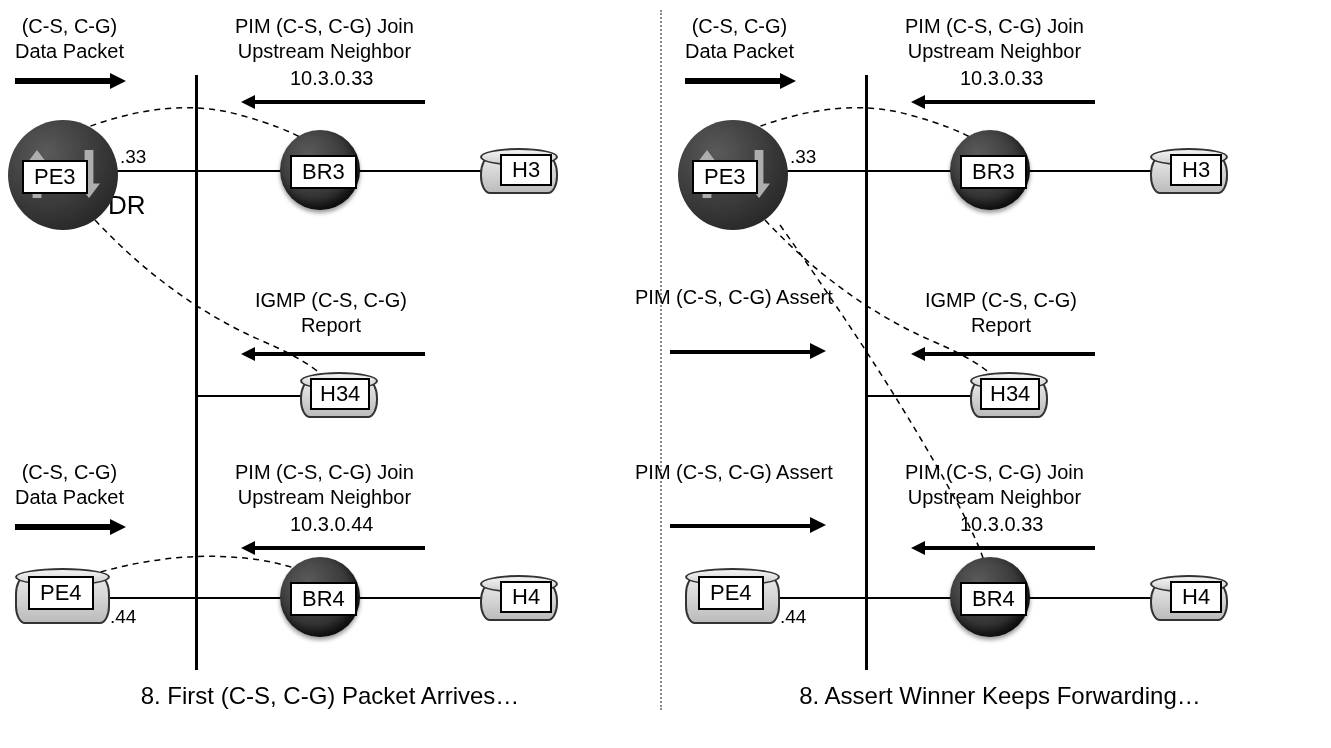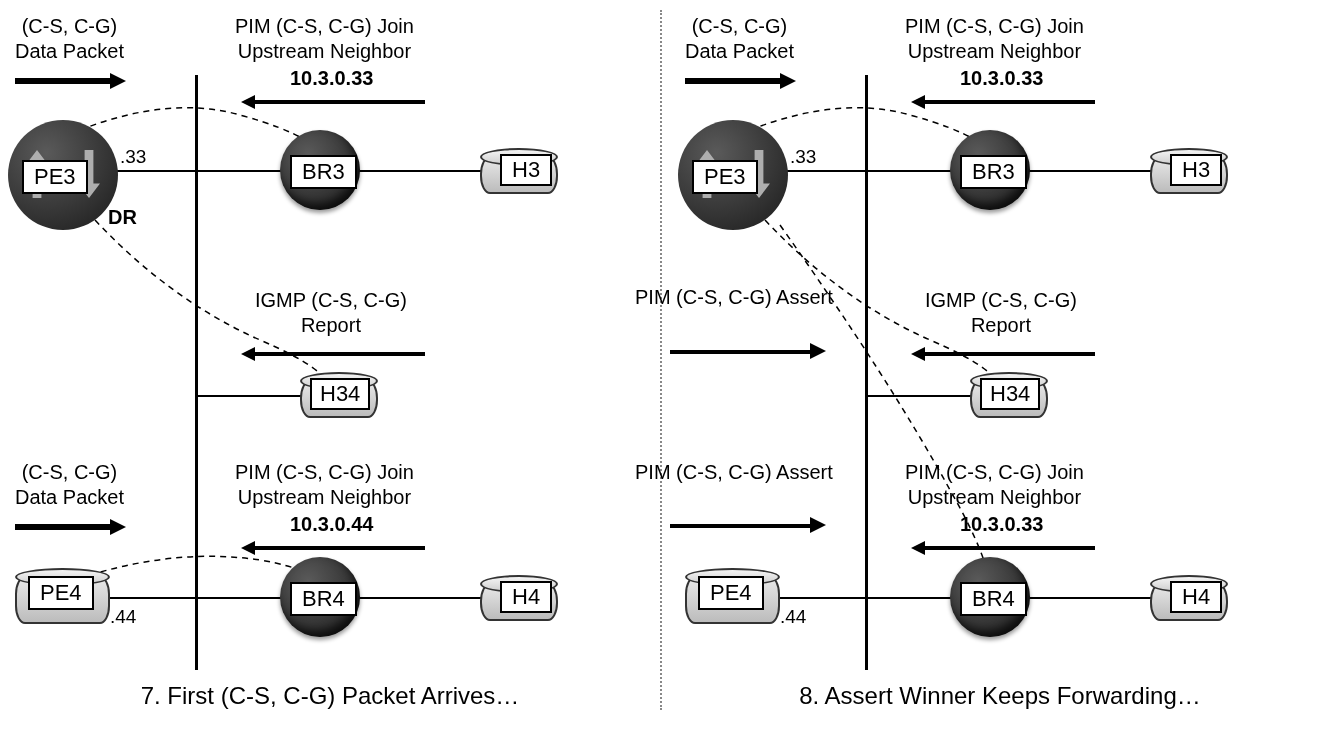--- a/index.html
+++ b/index.html
@@ -4,21 +4,21 @@
 <style>
 *{margin:0;padding:0;box-sizing:border-box}
 body{background:#fff;font-family:Arial,Helvetica,sans-serif;width:1331px;height:748px;position:relative;color:#000}
 .panel{position:absolute;top:0;width:660px;height:720px}
 .panel.left{left:0}
 .panel.right{left:670px}
 .divider{position:absolute;left:660px;top:10px;height:700px;border-left:2px dotted #888}
 .bus{position:absolute;left:195px;top:75px;width:0;height:595px;border-left:3px solid #000}
 .hline{position:absolute;height:0;border-top:2px solid #000}
 .txt{position:absolute;font-size:20px;line-height:1.25;text-align:center;white-space:pre}
-.bold{font-weight:700}
+.bold{font-weight:400}
 .caption{position:absolute;bottom:10px;width:100%;text-align:center;font-size:24px}
 .arrow-r{position:absolute;height:0;border-top:6px solid #000}
 .arrow-r::after{content:"";position:absolute;right:-16px;top:-11px;border-left:16px solid #000;border-top:8px solid transparent;border-bottom:8px solid transparent}
 .arrow-l{position:absolute;height:0;border-top:4px solid #000}
 .arrow-l::before{content:"";position:absolute;left:-14px;top:-9px;border-right:14px solid #000;border-top:7px solid transparent;border-bottom:7px solid transparent}
 .node-label{position:absolute;background:#fff;border:2px solid #000;font-size:22px;padding:2px 10px;z-index:5}
 .router-dark{position:absolute;width:80px;height:80px;border-radius:50%;background:radial-gradient(circle at 35% 30%,#5a5a5a,#1a1a1a);box-shadow:inset -4px -6px 10px rgba(0,0,0,.7),0 3px 4px rgba(0,0,0,.4);z-index:2}
 .router-dark .arrows{position:absolute;inset:12px;display:flex;flex-wrap:wrap;align-items:center;justify-content:center;gap:4px}
 .router-dark .arrows span{width:10px;height:18px;background:#bbb;clip-path:polygon(50% 0,100% 40%,70% 40%,70% 100%,30% 100%,30% 40%,0 40%)}
 .router-dark .arrows span.d{transform:rotate(180deg)}
@@ -39,21 +39,21 @@
 <div class="panel left">
   <div class="bus"></div>
 
   <div class="txt" style="left:15px;top:14px">(C-S, C-G)
 Data Packet</div>
   <div class="arrow-r" style="left:15px;top:78px;width:95px"></div>
   <div class="big-router" style="left:8px;top:120px"></div>
   <div class="node-label" style="left:22px;top:160px">PE3</div>
   <div class="hline" style="left:110px;top:170px;width:85px"></div>
   <div class="txt" style="left:120px;top:145px;font-size:19px">.33</div>
-  <div class="txt bold" style="left:108px;top:205px;font-size:20px">DR</div>
+  <div class="txt bold" style="left:108px;top:189px;font-size:26px">DR</div>
 
   <div class="txt" style="left:235px;top:14px">PIM (C-S, C-G) Join
 Upstream Neighbor</div>
   <div class="txt bold" style="left:290px;top:66px">10.3.0.33</div>
   <div class="arrow-l" style="left:255px;top:100px;width:170px"></div>
   <div class="hline" style="left:195px;top:170px;width:290px"></div>
   <div class="router-dark" style="left:280px;top:130px">
       <div class="arrows">
         <span></span>
         <span class="d"></span>
@@ -108,21 +108,21 @@
       <div class="top"></div>
     </div>
   <div class="node-label" style="left:500px;top:581px;padding:1px 10px">H4</div>
 
   <svg class="dash" style="left:0;top:0" width="660" height="720">
     <path d="M80 130 Q170 95 240 115 Q330 140 320 165" fill="none" stroke="#000" stroke-width="1.5" stroke-dasharray="6 5"></path>
     <path d="M95 220 Q170 300 260 340 Q330 370 330 390" fill="none" stroke="#000" stroke-width="1.5" stroke-dasharray="6 5"></path>
     <path d="M90 575 Q180 548 260 560 Q320 570 320 590" fill="none" stroke="#000" stroke-width="1.5" stroke-dasharray="6 5"></path>
   </svg>
 
-  <div class="caption">7. First (C-S, C-G) Packet Arrives…</div>
+  <div class="caption">8. First (C-S, C-G) Packet Arrives…</div>
 </div>
 
 <div class="panel right">
   <div class="bus"></div>
 
   <div class="txt" style="left:15px;top:14px">(C-S, C-G)
 Data Packet</div>
   <div class="arrow-r" style="left:15px;top:78px;width:95px"></div>
   <div class="big-router" style="left:8px;top:120px"></div>
   <div class="node-label" style="left:22px;top:160px">PE3</div>

